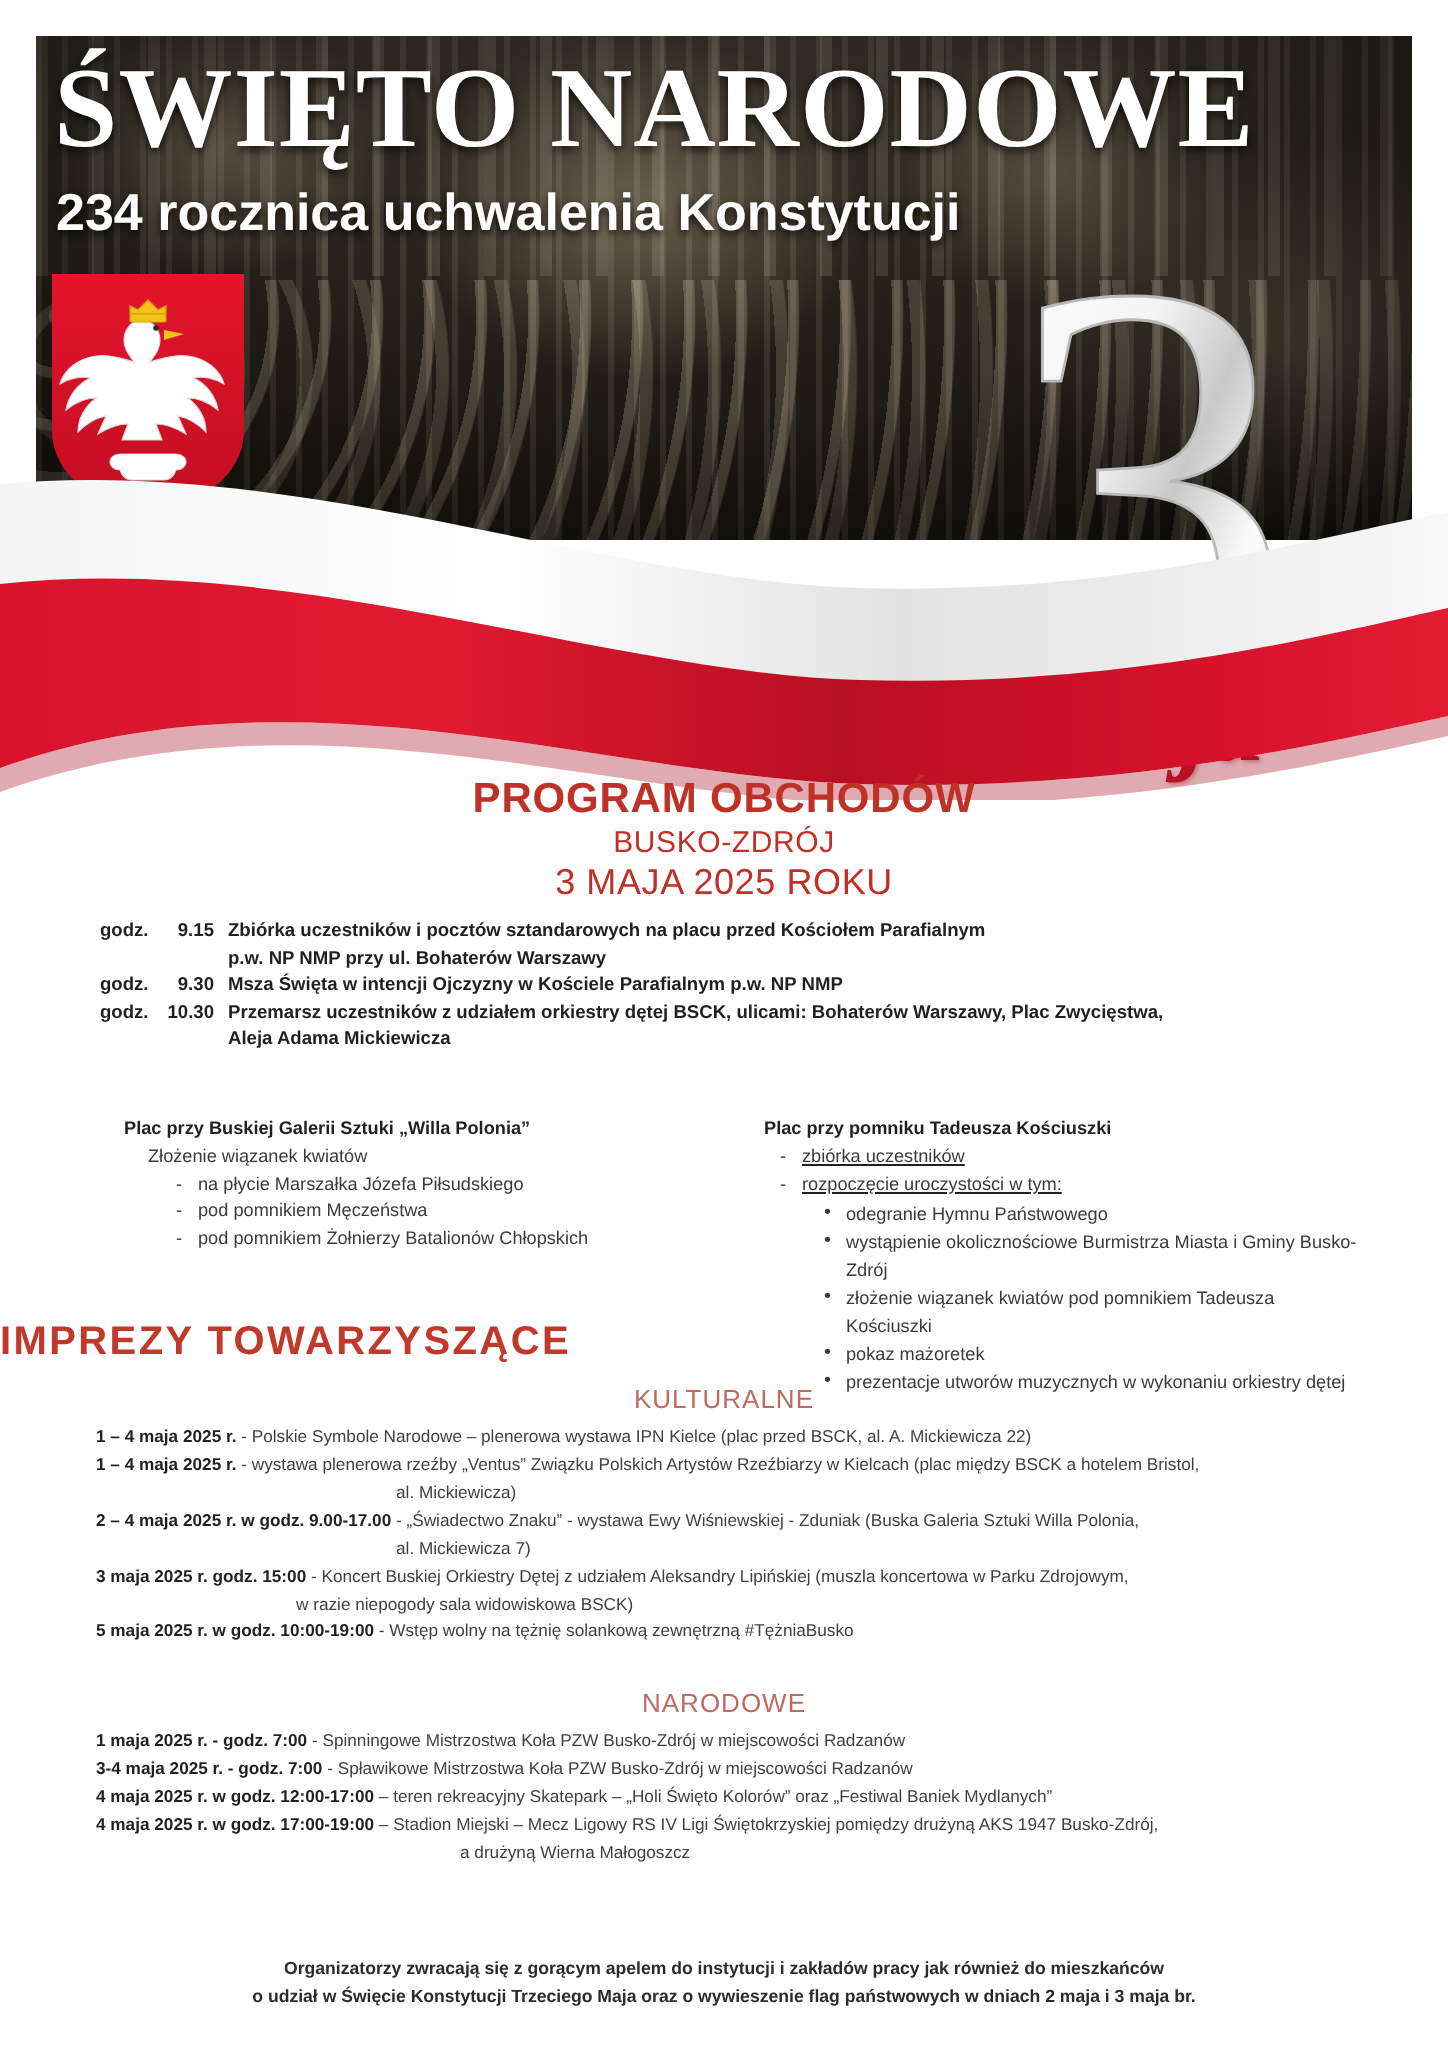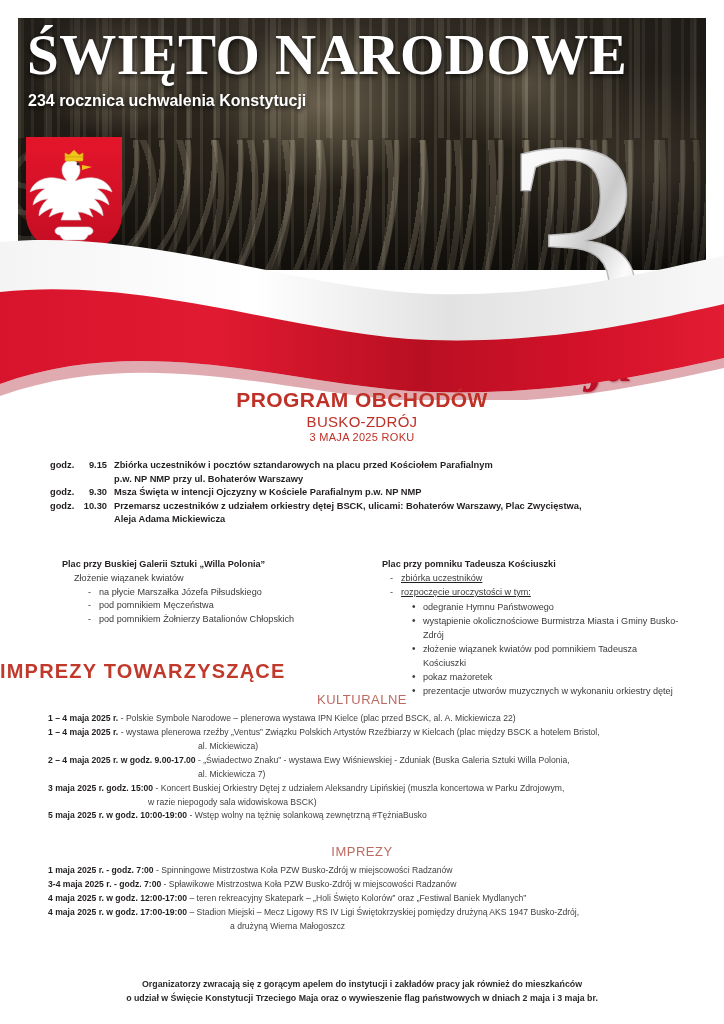--- a/index.html
+++ b/index.html
@@ -53,21 +53,21 @@
   .hero-title{
     position:absolute;left:27px;top:26px;width:666px;
     font-family:"Liberation Serif", serif;
     font-weight:700;color:#ffffff;
     font-size:57px;line-height:1.02;letter-spacing:.5px;
     white-space:nowrap;
     text-shadow:0 2px 5px rgba(0,0,0,.75);
   }
   .hero-sub{
     position:absolute;left:28px;top:92px;width:520px;
-    font-weight:700;color:#ffffff;font-size:16px;line-height:1.1;
+    font-weight:700;color:#ffffff;font-size:26px;line-height:1.1;
     white-space:nowrap;
     text-shadow:0 2px 4px rgba(0,0,0,.8);
   }
 
   
   .coa{position:absolute;left:22px;top:133px;width:104px;height:130px;}
   .coa svg{display:block;width:100%;height:100%;}
 
   
   .flag{position:absolute;left:0;top:232px;width:724px;height:180px;pointer-events:none;}
@@ -87,21 +87,21 @@
   .prog-title{
     position:absolute;left:0;top:388px;width:724px;text-align:center;
     font-size:21px;font-weight:700;color:#bf3027;letter-spacing:.4px;
   }
   .prog-city{
     position:absolute;left:0;top:413px;width:724px;text-align:center;
     font-size:15px;font-weight:400;color:#bf3027;letter-spacing:.3px;
   }
   .prog-date{
     position:absolute;left:0;top:431px;width:724px;text-align:center;
-    font-size:11px;font-weight:400;color:#bf3027;letter-spacing:.3px;
+    font-size:18px;font-weight:400;color:#bf3027;letter-spacing:.3px;
   }
 
   .schedule{position:absolute;left:50px;top:459px;width:640px;}
   .sch-row{display:flex;font-size:9.3px;font-weight:700;line-height:1.46;color:#231f20;}
   .sch-lbl{width:27px;flex:0 0 27px;}
   .sch-time{width:30px;flex:0 0 30px;text-align:right;padding-right:7px;}
   .sch-txt{flex:1;}
   .sch-cont{padding-left:64px;font-size:9.3px;font-weight:700;line-height:1.46;}
 
   
@@ -305,21 +305,21 @@
   <div class="ev-cont ind-b">al. Mickiewicza 7)</div>
   <div class="ev">
     <b>3 maja 2025 r. godz. 15:00</b><span> - Koncert Buskiej Orkiestry Dętej z udziałem Aleksandry Lipińskiej (muszla koncertowa w Parku Zdrojowym,</span>
   </div>
   <div class="ev-cont ind-a">w razie niepogody sala widowiskowa BSCK)</div>
   <div class="ev">
     <b>5 maja 2025 r. w godz. 10:00-19:00</b><span> - Wstęp wolny na tężnię solankową zewnętrzną #TężniaBusko</span>
   </div>
 </div>
 
-<div class="sec-h sec-sport">IMPREZY</div>
+<div class="sec-h sec-sport">NARODOWE</div>
 
 <div class="evlist ev-sport">
   <div class="ev">
     <b>1 maja 2025 r. - godz. 7:00</b><span> - Spinningowe Mistrzostwa Koła PZW Busko-Zdrój w miejscowości Radzanów</span>
   </div>
   <div class="ev">
     <b>3-4 maja 2025 r. - godz. 7:00</b><span> - Spławikowe Mistrzostwa Koła PZW Busko-Zdrój w miejscowości Radzanów</span>
   </div>
   <div class="ev">
     <b>4 maja 2025 r. w godz. 12:00-17:00</b><span> – teren rekreacyjny Skatepark – „Holi Święto Kolorów” oraz „Festiwal Baniek Mydlanych”</span>

